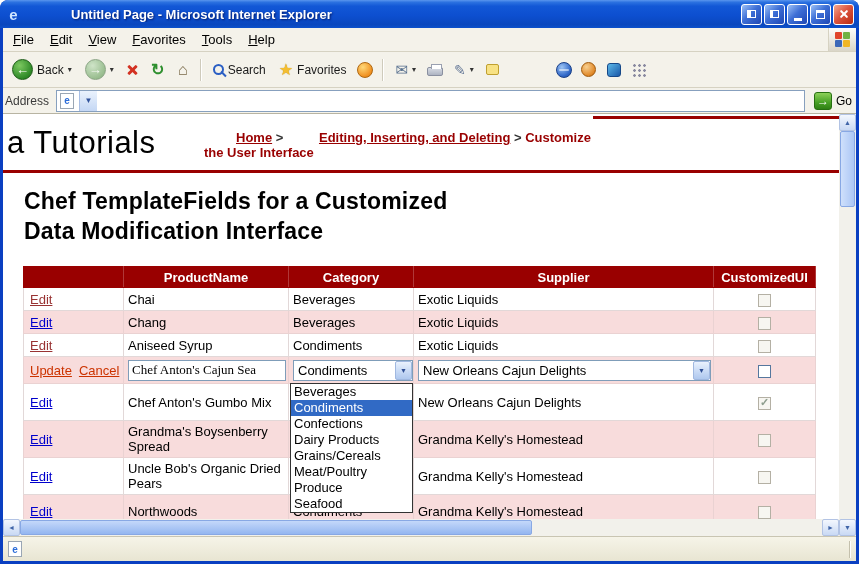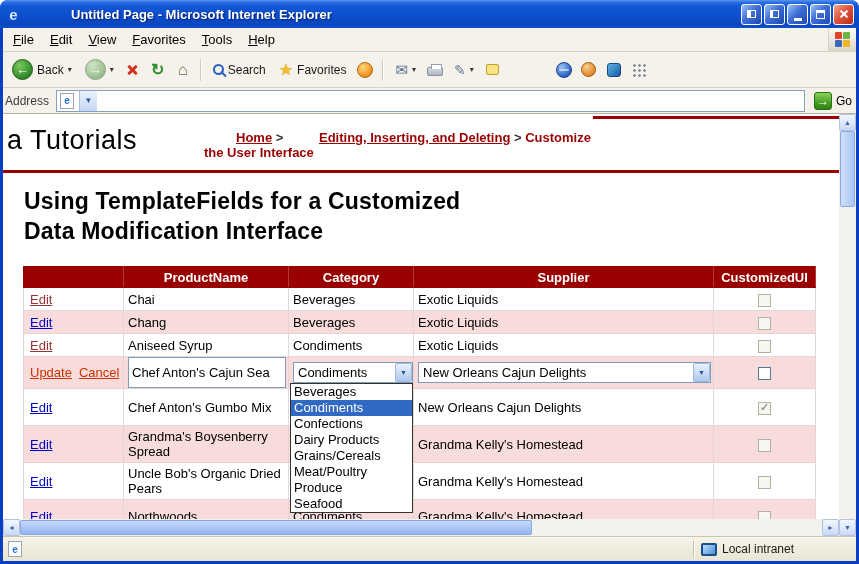--- a/index.html
+++ b/index.html
@@ -97,21 +97,21 @@
     background: linear-gradient(180deg,#EAF2FD,#C4D7F4); display: flex; align-items: center;
     justify-content: center; font-size: 8px; color: #31539C; font-style: normal; }
   .go { display: flex; align-items: center; gap: 4px; padding: 0 4px; }
   .go-ico { width: 18px; height: 18px; border-radius: 3px; border: 1px solid #277010; color: #fff;
     background: linear-gradient(180deg,#8CD058,#47A024 60%,#2F8014);
     display: flex; align-items: center; justify-content: center; font-size: 12px; font-weight: bold; font-style: normal; }
 
   
   .contentwrap { position: absolute; left: 3px; top: 114px; width: 853px; height: 422px; background: #fff; }
   .viewport { position: absolute; left: 0; top: 0; width: 836px; height: 405px; overflow: hidden; background: #fff; }
-  .hdr-partial { position: absolute; left: 4px; top: 11px; font-size: 27px; color: #000; letter-spacing: .5px; }
+  .hdr-partial { position: absolute; left: 4px; top: 11px; font-size: 31px; color: #000; letter-spacing: .5px; }
   .rule-right { position: absolute; left: 590px; top: 2px; width: 246px; height: 3px; background: #990000; }
   .crumbs { position: absolute; left: 201px; top: 16px; width: 430px; font-size: 13px;
     font-weight: bold; line-height: 15px; color: #333; }
   .crumbs a { color: #990000; text-decoration: underline; cursor: pointer; padding-left: 32px; }
   .crumb-cur { color: #990000; }
   .divider { position: absolute; left: 0; top: 56px; width: 836px; height: 3px; background: #990000; }
   .h1 { position: absolute; left: 21px; top: 72px; font-size: 23px; font-weight: bold;
     color: #000; line-height: 30px; letter-spacing: .2px; }
 
   .grid { position: absolute; left: 20px; top: 152px; width: 792px; border-collapse: collapse;
@@ -124,22 +124,22 @@
   .h23 td { height: 23px; } .h27 td { height: 27px; margin-left: 25px; } .h37 td { height: 37px; } .h34 td { height: 34px; }
   .td-a { padding-left: 6px !important; }
   .td-d { text-align: center; }
   .lnk { text-decoration: underline; cursor: pointer; }
   .lnk.b { color: #0000CC; } .lnk.v { color: #993333; } .lnk.u { color: #CC3300; margin-right: 7px; }
   .cb { width: 13px; height: 13px; display: inline-block; vertical-align: middle;
     background: #F7F6F1; border: 1px solid #B4B0A4; position: relative; }
   .cb.en { background: #fff; border-color: #55779E; }
   .cb .ck { position: absolute; left: 1px; top: -2px; font-size: 11px; font-weight: bold;
     color: #8E9E8E; font-style: normal; }
-  .tf-input { width: 158px; height: 31px; border: 1px solid #7F9DB9; font-size: 13px;
-    font-family: Liberation Sans, sans-serif; padding: 4px 3px; background: #fff; }
+  .tf-input { width: 158px; height: 21px; border: 1px solid #7F9DB9; font-size: 13px;
+    font-family: Liberation Serif, serif; padding: 4px 3px; background: #fff; }
   .sel { height: 21px; border: 1px solid #7F9DB9; background: #fff; display: flex; align-items: center; }
   .sel-cat { width: 120px; } .sel-sup { width: 293px; }
   .sel-txt { flex: 1; padding: 0 4px; white-space: nowrap; overflow: hidden; }
   .sel-btn { width: 17px; height: 19px; border: 1px solid #A0B8E0; border-radius: 2px; flex: none;
     background: linear-gradient(180deg,#EAF2FD 0%,#CBDCF6 50%,#AFC8EE 100%);
     display: flex; align-items: center; justify-content: center; font-size: 7px; color: #2F4F94; font-style: normal; }
 
   .popup { position: absolute; left: 287px; top: 269px; width: 123px; background: #fff;
     border: 1px solid #333; z-index: 20; font-size: 13px; }
   .opt { height: 16px; line-height: 16px; padding: 0 3px; white-space: nowrap; overflow: hidden; color: #000; cursor: pointer; }
@@ -303,21 +303,21 @@
         <a>Home</a>
         <span>&gt;</span>
         <a>Editing, Inserting, and Deleting</a>
         <span>&gt;</span>
         <span class="crumb-cur"><span>Customize</span><br><span>the User Interface</span></span>
       </div>
 
       <div class="divider"></div>
 
       <div class="h1">
-        <div>Using TemplateFields for a Customized</div>
+        <div>Chef TemplateFields for a Customized</div>
         <div>Data Modification Interface</div>
       </div>
 
       <table class="grid">
         <colgroup>
           <col style="width:100px">
             <col style="width:165px">
             <col style="width:125px">
             <col style="width:300px">
             <col style="width:102px">
@@ -440,19 +440,15 @@
         </span>
     </div>
   </div>
 
   <div class="statusbar">
     <span class="page-ico">
         <i>e</i>
       </span>
     <span class="status-spacer"></span>
     <span class="groove"></span>
-    <span class="zone">
-      <span class="monitor"></span>
-      <span>Local intranet</span>
-    </span>
   </div>
 
 </div>
 
 </body></html>

